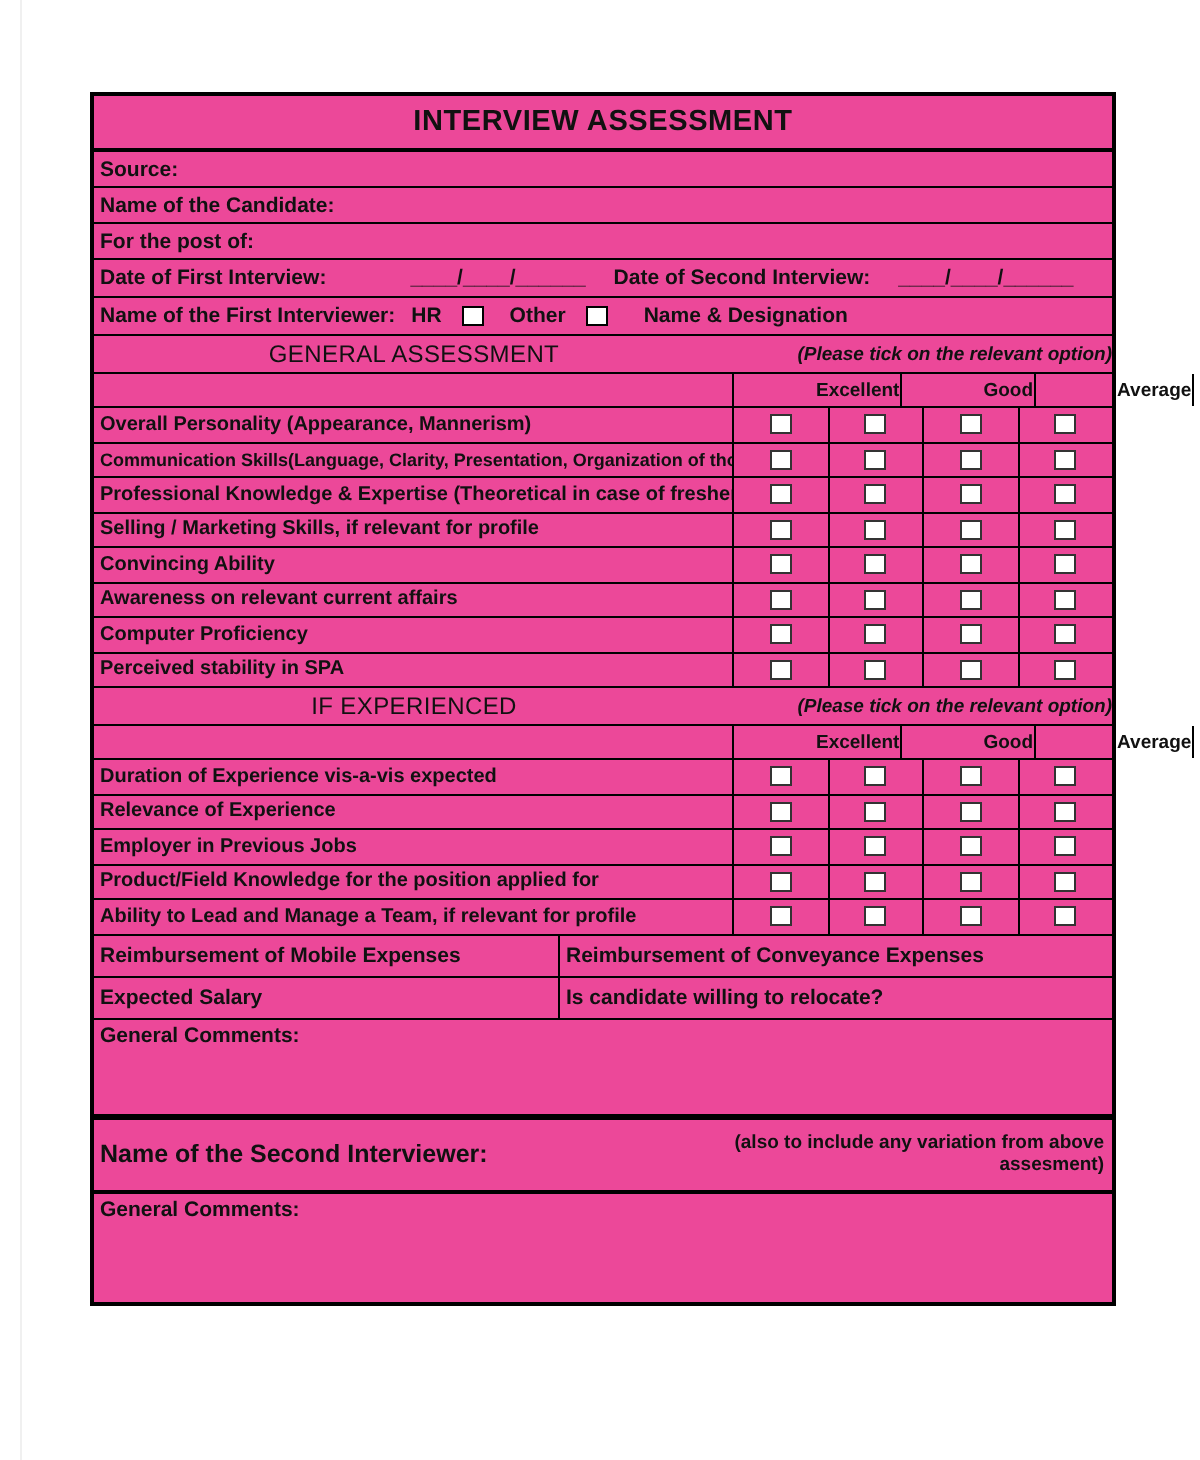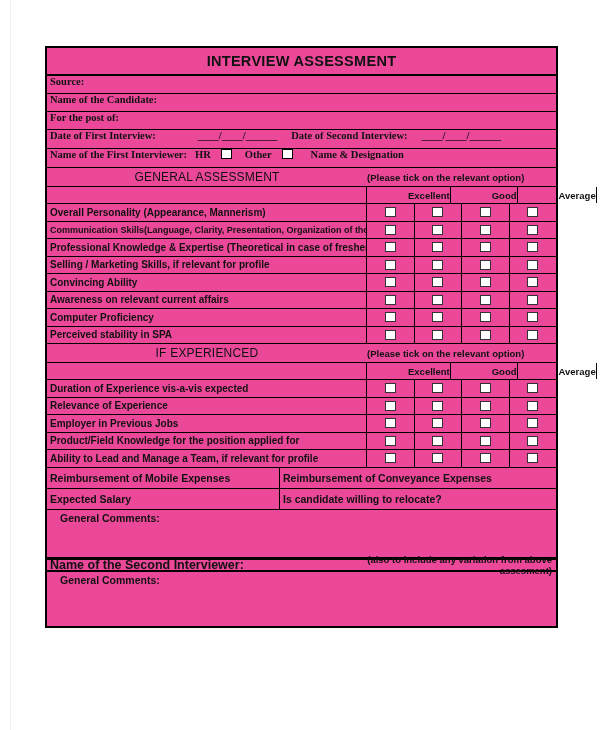--- a/index.html
+++ b/index.html
@@ -48,22 +48,21 @@
     border-bottom: 2px solid #000;
   }
   .title-text {
     font-weight: bold;
     font-size: 14.5px;
     letter-spacing: 0.3px;
   }
 
   .field-row {
     height: 18px;
-    align-items: flex-start;
-    font-family: Liberation Serif, serif;
+    align-items: center;
   }
   .field-label {
     font-weight: bold;
     font-size: 10.5px;
     padding-left: 3px;
     white-space: nowrap;
   }
 
   .date-row { height: 19px; }
   .date-blank {
@@ -104,23 +103,24 @@
   }
   .section-title {
     flex: 0 0 320px;
     text-align: center;
     font-weight: normal;
     font-size: 12px;
     letter-spacing: 0.2px;
   }
   .section-hint {
     flex: 1;
-    text-align: left;
+    text-align: right;
     font-weight: bold;
     font-size: 9.5px;
+    font-style: italic;
   }
 
   .col-head-row { height: 17px; gap: 41px; }
   .crit-cell {
     flex: 0 0 320px;
     border-right: 1.5px solid #000;
     box-sizing: border-box;
     display: flex;
     align-items: center;
     padding-left: 3px;
@@ -167,26 +167,26 @@
     border-right: none;
   }
 
   .comments-row {
     height: 48px;
     align-items: flex-start;
   }
   .comments-label {
     font-weight: bold;
     font-size: 10.5px;
-    padding-left: 13px;
+    padding-left: 3px;
     padding-top: 2px;
   }
 
   .second-row {
-    height: 14px;
+    height: 39px;
     align-items: center;
     border-top: 2px solid #000;
     border-bottom: 2px solid #000;
   }
   .second-label {
     flex: 0 0 300px;
     font-weight: bold;
     font-size: 12.5px;
     padding-left: 3px;
     white-space: nowrap;

